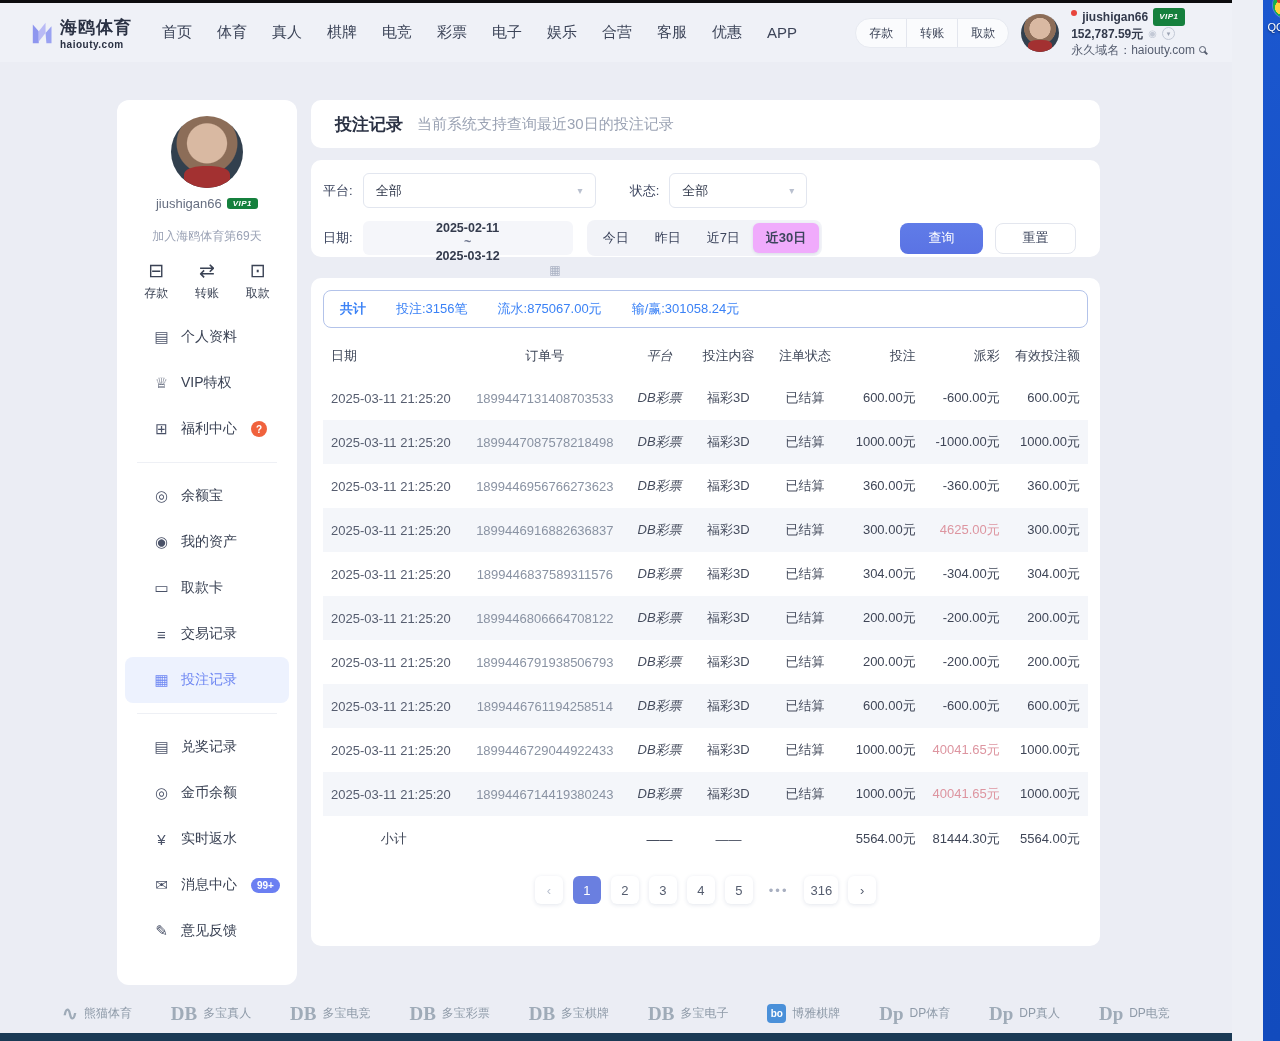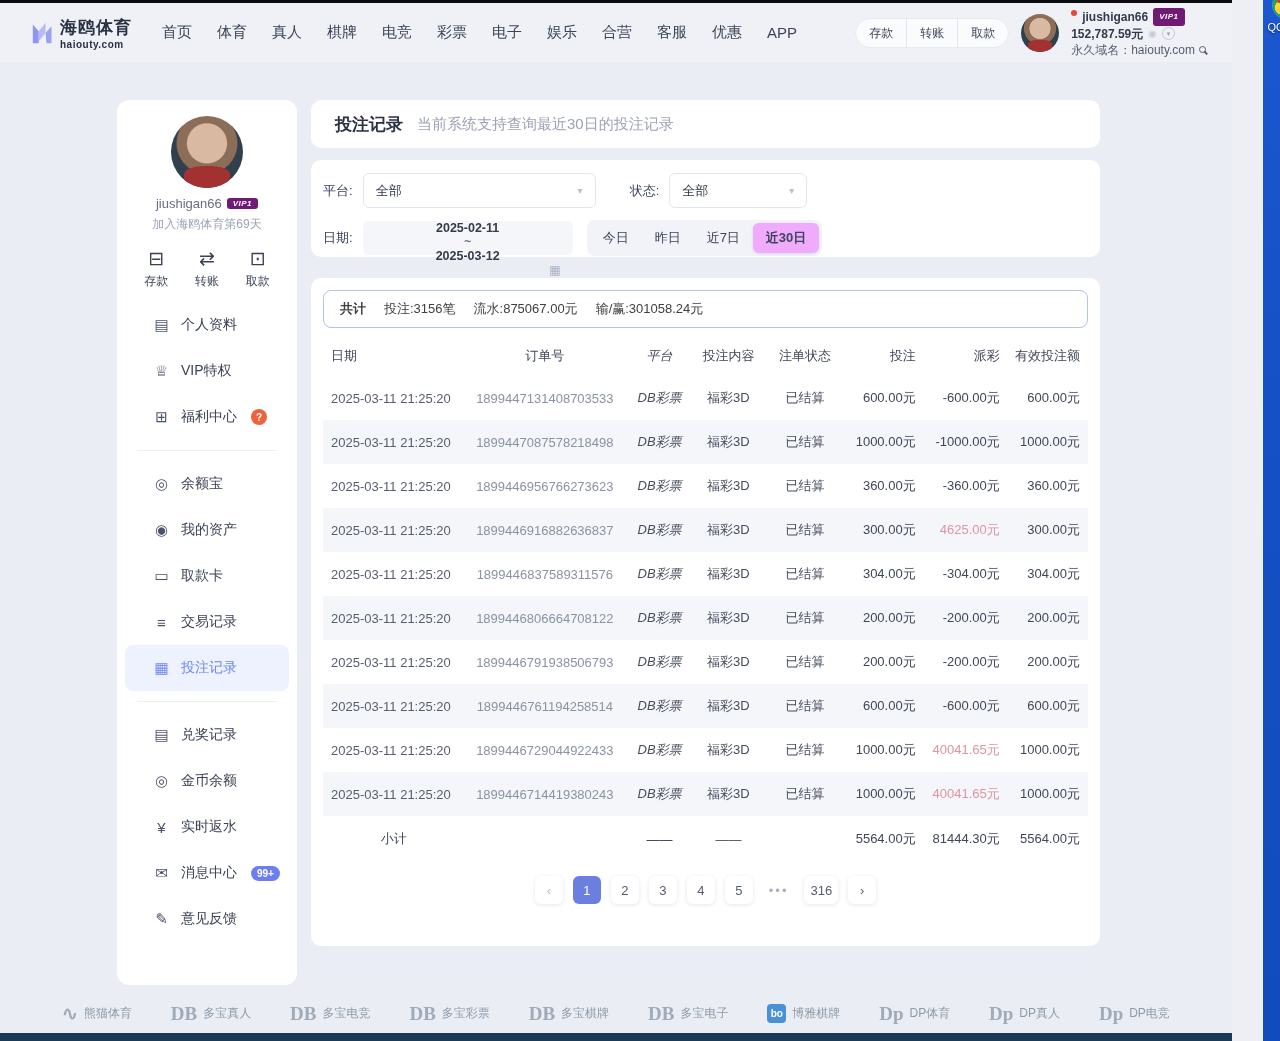--- a/index.html
+++ b/index.html
@@ -28,37 +28,37 @@
   .main-nav .nav-item { font-size:15px; color:#3c4458; cursor:pointer; white-space:nowrap; }
   .topbar-right { margin-left:auto; display:flex; align-items:center; gap:12px; }
   .wallet-pill { display:flex; align-items:center; background:#fafbfd; border:1px solid #e7eaf1; border-radius:16px; height:30px; overflow:hidden; }
   .wallet-pill .wp-item { font-size:12px; color:#3c4458; padding:0 13px; line-height:28px; cursor:pointer; }
   .wallet-pill .wp-item + .wp-item { border-left:1px solid #e3e6ee; }
   .avatar-sm { width:38px; height:38px; border-radius:50%; overflow:hidden; flex:0 0 auto; }
   .user-block { font-size:12px; line-height:16px; }
   .user-line1 { display:flex; align-items:center; gap:5px; }
   .red-dot { width:6px; height:6px; border-radius:50%; background:#e8453c; position:relative; top:-4px; }
   .uname { font-weight:bold; color:#333a4c; }
-  .vip-badge { background:#701a75; color:#fff; font-size:8px; font-weight:bold; font-style:italic; padding:1px 6px; border-radius:3px; letter-spacing:.5px; }
+  .vip-badge { background:#15803d; color:#fff; font-size:8px; font-weight:bold; font-style:italic; padding:1px 6px; border-radius:3px; letter-spacing:.5px; }
   .user-line2 { display:flex; align-items:center; gap:5px; font-weight:bold; color:#333a4c; }
   .eye-icon { color:#c3c9d6; font-size:10px; }
   .circ-icon { width:13px; height:13px; border:1px solid #c3c9d6; border-radius:50%; display:inline-flex; align-items:center; justify-content:center; font-size:7px; color:#9aa2b2; }
   .user-line3 { display:flex; align-items:center; gap:4px; color:#555d6f; }
   .mag { width:7px; height:7px; border:1.5px solid #555d6f; border-radius:50%; position:relative; display:inline-block; }
   .mag::after { content:''; position:absolute; width:4px; height:1.5px; background:#555d6f; transform:rotate(45deg); right:-3px; bottom:-1px; }
 
   
   .face { width:100%; height:100%; background:radial-gradient(circle at 50% 38%, #d9b9a2 0 34%, #8c6d58 36% 52%, #32404e 54% 100%); position:relative; }
   .face::after { content:''; position:absolute; left:18%; bottom:0; width:64%; height:30%; background:#a33131; border-radius:40% 40% 0 0; }
 
   
   .sidebar-card { position:absolute; left:117px; top:100px; width:180px; height:885px; background:#fff; border-radius:12px; }
   .avatar-lg { width:72px; height:72px; border-radius:50%; overflow:hidden; margin:16px auto 0; }
   .sb-name { display:flex; align-items:center; justify-content:center; gap:5px; margin-top:8px; font-size:13px; color:#666e80; }
-  .sb-join { text-align:center; margin-top:5px; font-size:12px; color:#9aa2b5; }
+  .sb-join { text-align:center; margin-top:17px; font-size:12px; color:#9aa2b5; }
   .quick-actions { display:flex; justify-content:space-around; padding:0 14px; margin-top:16px; }
   .qa-item { display:flex; flex-direction:column; align-items:center; gap:4px; cursor:pointer; }
   .qa-icon { font-size:19px; color:#3a4254; line-height:20px; }
   .qa-label { font-size:12px; color:#3a4254; }
   .sb-menu { margin-top:12px; }
   .sb-item { display:flex; align-items:center; height:46px; padding-left:28px; font-size:14px; color:#3a4254; cursor:pointer; margin:0 8px; border-radius:8px; }
   .sb-item .mi { width:17px; font-size:15px; color:#4a5268; margin-right:11px; text-align:center; }
   .sb-item.active { background:#edf2fe; color:#6d86f2; }
   .sb-item.active .mi { color:#6d86f2; }
   .sb-badge { margin-left:14px; font-size:10px; color:#fff; border-radius:9px; padding:2px 6px; font-weight:bold; }
@@ -84,21 +84,21 @@
   .date-sep { margin:0 7px; color:#707890; }
   .quick-group { display:flex; align-items:center; background:#f2f3f8; border-radius:8px; padding:3px; margin-left:14px; }
   .qg-item { font-size:13px; color:#3c445c; padding:6px 13px; border-radius:6px; cursor:pointer; white-space:nowrap; }
   .qg-item.active { background:#f0abfc; box-shadow:0 1px 3px rgba(40,60,120,.12); font-weight:bold; }
   .f-buttons { margin-left:auto; display:flex; align-items:center; gap:12px; padding-right:12px; }
   .btn { height:31px; border-radius:8px; font-size:13px; display:inline-flex; align-items:center; justify-content:center; cursor:pointer; }
   .btn-primary { width:83px; background:linear-gradient(180deg,#607ce8,#5a73e4); color:#fff; }
   .btn-ghost { width:81px; background:#fff; border:1px solid #e3e6ee; color:#3c445c; }
 
   .table-card { position:absolute; left:311px; top:278px; width:789px; height:668px; background:#fff; border-radius:10px; padding:12px 12px 0 12px; }
-  .summary-box { border:1px solid #b3c3ea; border-radius:8px; height:38px; display:flex; align-items:center; padding:10px 16px; font-size:13px; color:#404040; gap:18px; margin:0 0 6px 0; }
+  .summary-box { border:1px solid #b3c3ea; border-radius:8px; height:38px; display:flex; align-items:center; padding:10px 16px; font-size:13px; color:#3b82f6; gap:30px; margin:0 0 6px 0; }
   .summary-box b { font-weight:bold; }
 
   .bet-table { margin-top:8px; }
   .t-row { display:flex; align-items:center; height:44px; font-size:13px; }
   .t-head { height:40px; color:#3f4759; }
   .t-body .t-row:nth-child(even) { background:#f4f6fa; }
   .c { padding:0 4px; white-space:nowrap; overflow:hidden; }
   .c-date   { width:18%; text-align:left; padding-left:8px; color:#565d6f; }
   .c-order  { width:22%; text-align:center; color:#8a93a3; }
   .c-plat   { width:8%; text-align:center; color:#464d5e;font-style:italic; }
@@ -318,20 +318,24 @@
         <span>2025-03-12</span>
         <span class="cal">▦</span>
       </div>
       <div class="quick-group">
 
       <span class="qg-item">今日</span>
           <span class="qg-item">昨日</span>
           <span class="qg-item">近7日</span>
           <span class="qg-item active">近30日</span>
         </div>
+      <div class="f-buttons">
+        <span class="btn btn-primary">查询</span>
+        <span class="btn btn-ghost">重置</span>
+      </div>
     </div>
   </div>
 
   <div class="table-card">
     <div class="summary-box">
       <b>共计</b>
       <span>投注:3156笔</span>
       <span>流水:875067.00元</span>
       <span>输/赢:301058.24元</span>
     </div>

